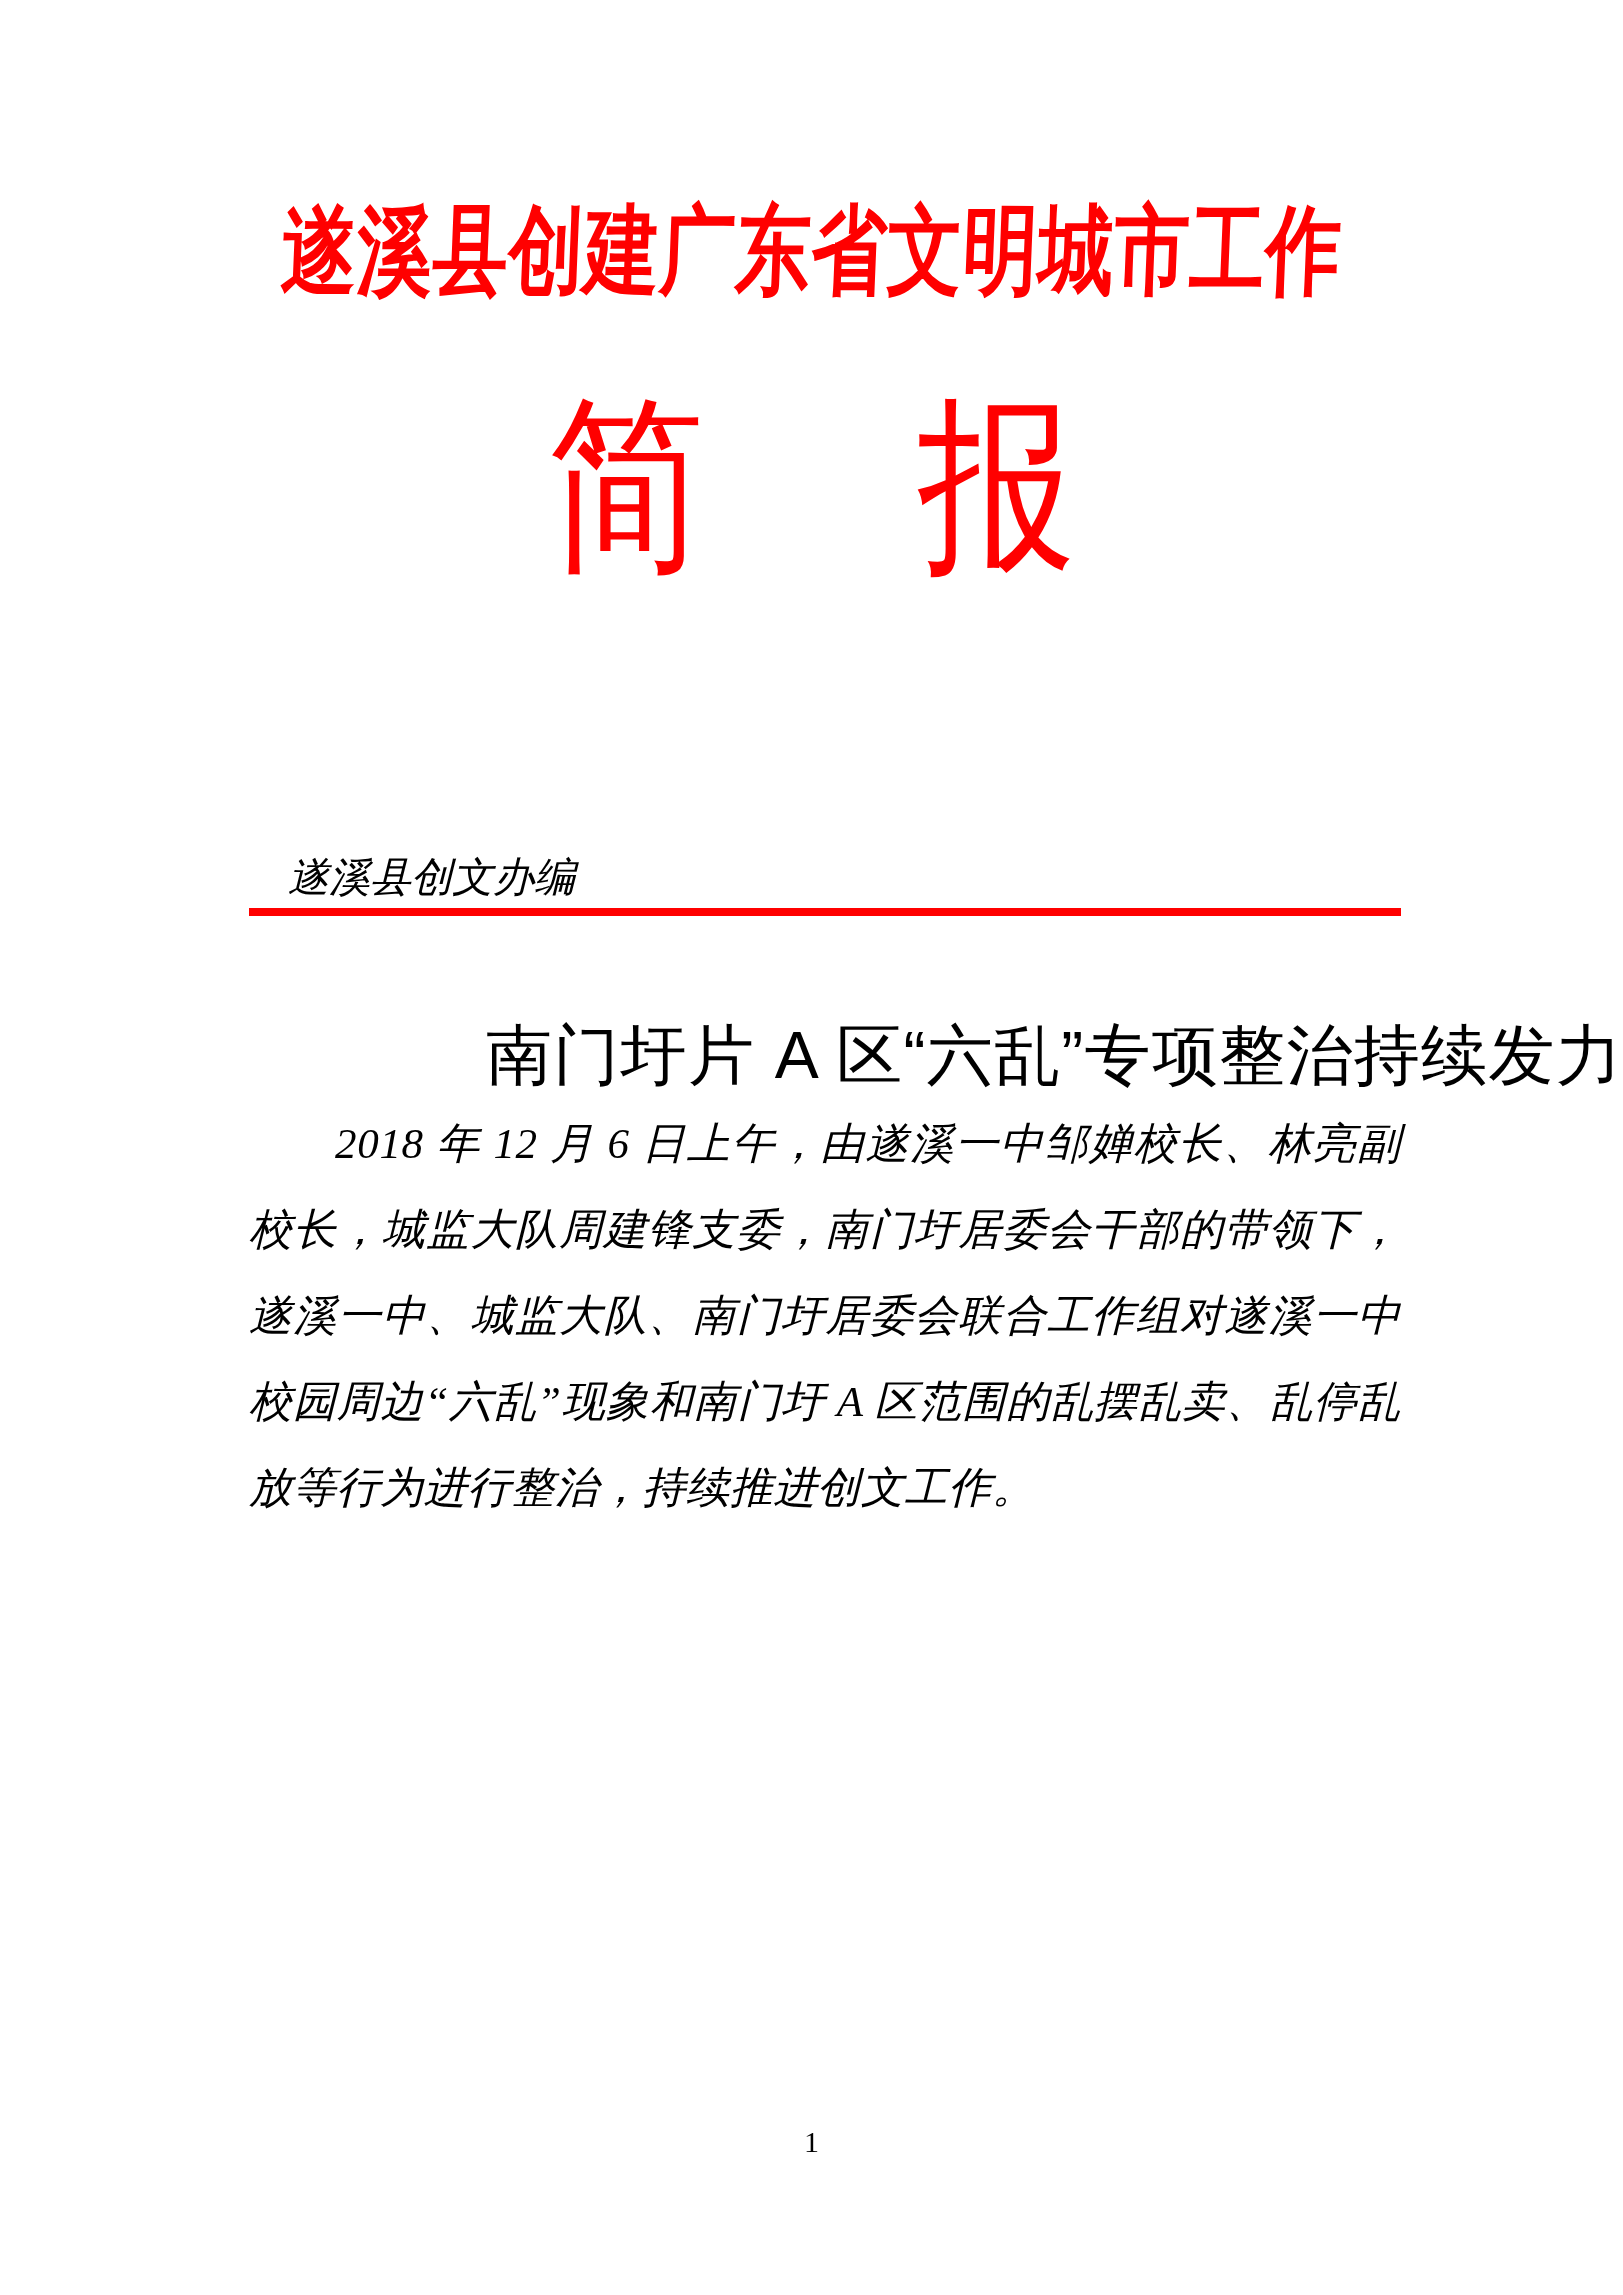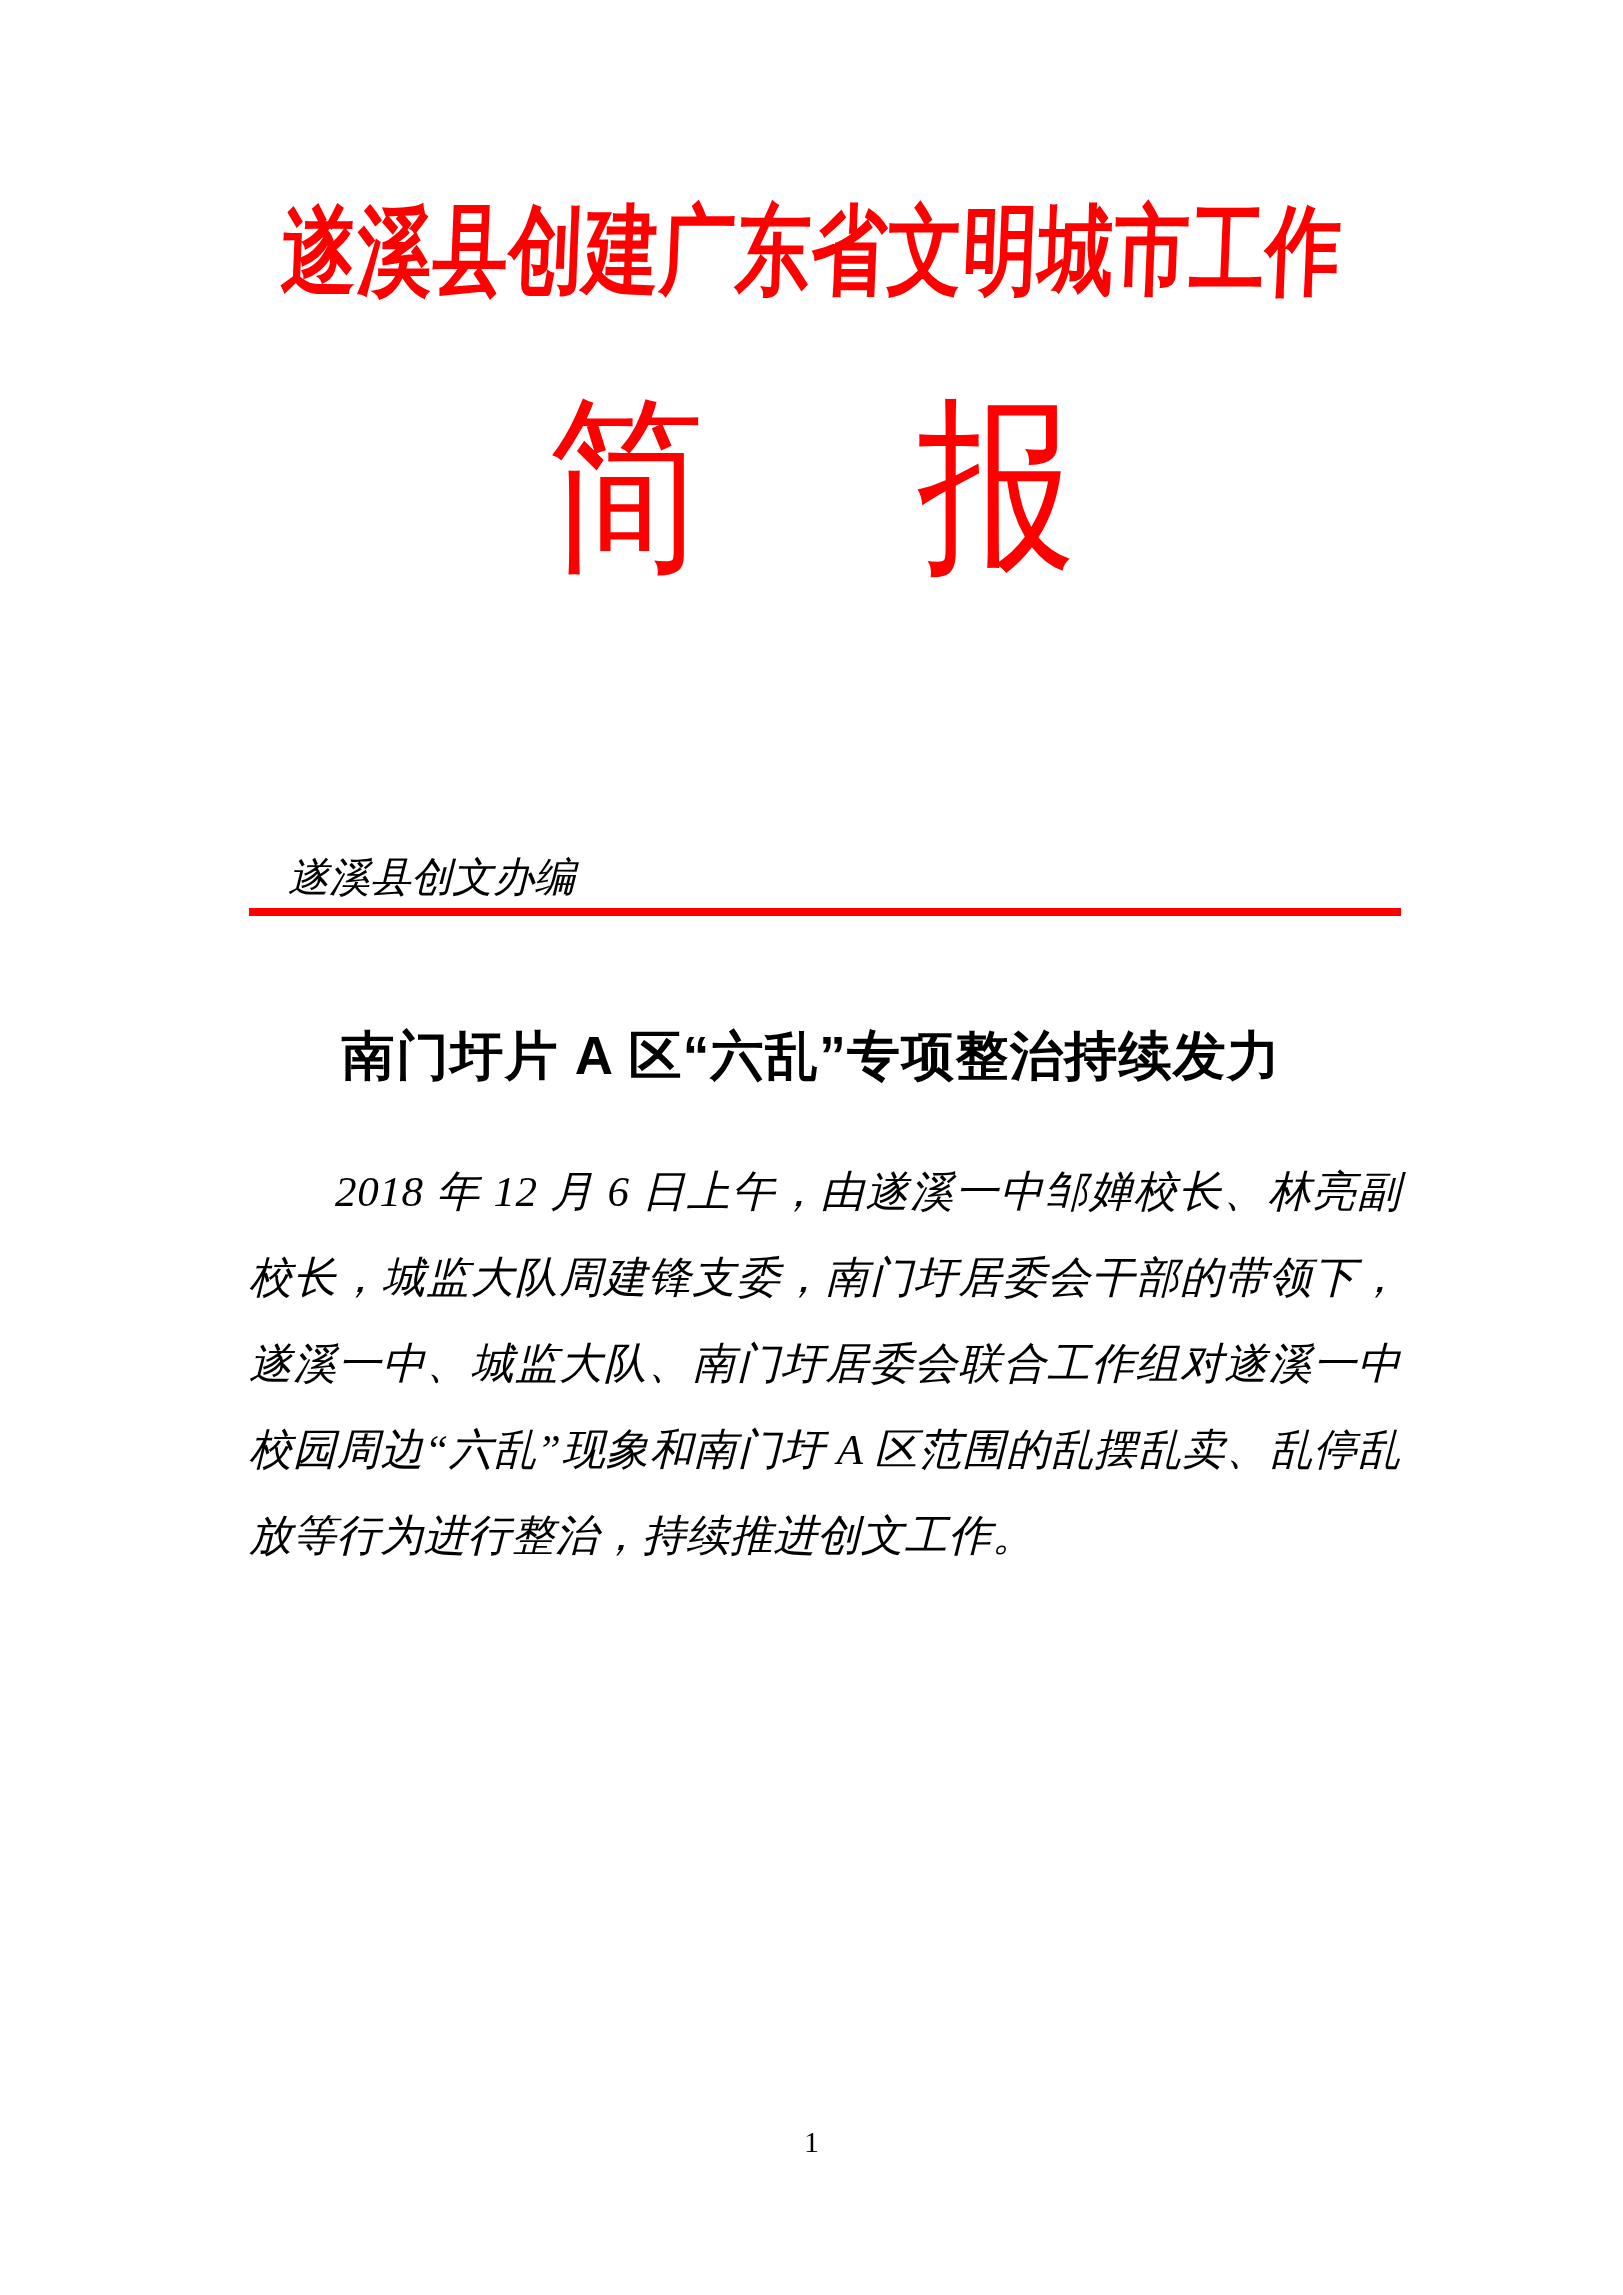--- a/index.html
+++ b/index.html
@@ -84,32 +84,32 @@
     width: 1152px;
     height: 7.9px;
     background: #ff0000;
   }
   
   .headline {
     position: absolute;
     top: 1018px;
     left: 0;
     width: 100%;
-    text-align: center;
+    text-align: right;
     font-family: "Liberation Sans", "DejaVu Sans", sans-serif;
-    font-weight: bold;
-    font-size: 53px;
+    font-weight: normal;
+    font-size: 66px;
     line-height: 75px;
     letter-spacing: 1.3px;
     white-space: nowrap;
   }
   
   .body-text {
     position: absolute;
-    top: 1149px;
+    top: 1101px;
     left: 249px;
     width: 1152px;
     font-size: 43px;
     line-height: 86px;
     text-align: justify;
     font-style: italic;
     letter-spacing: 0.7px;
   }
   .body-text p {
     margin: 0;

